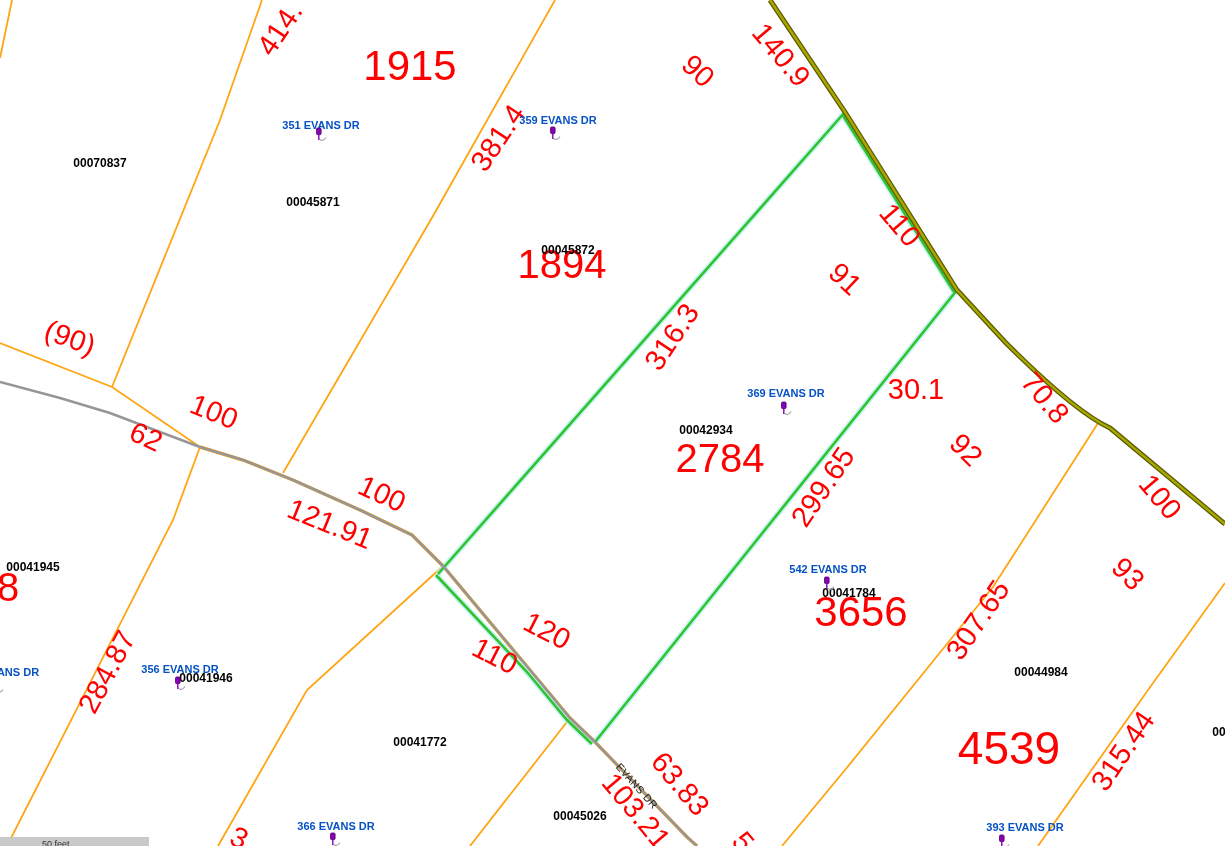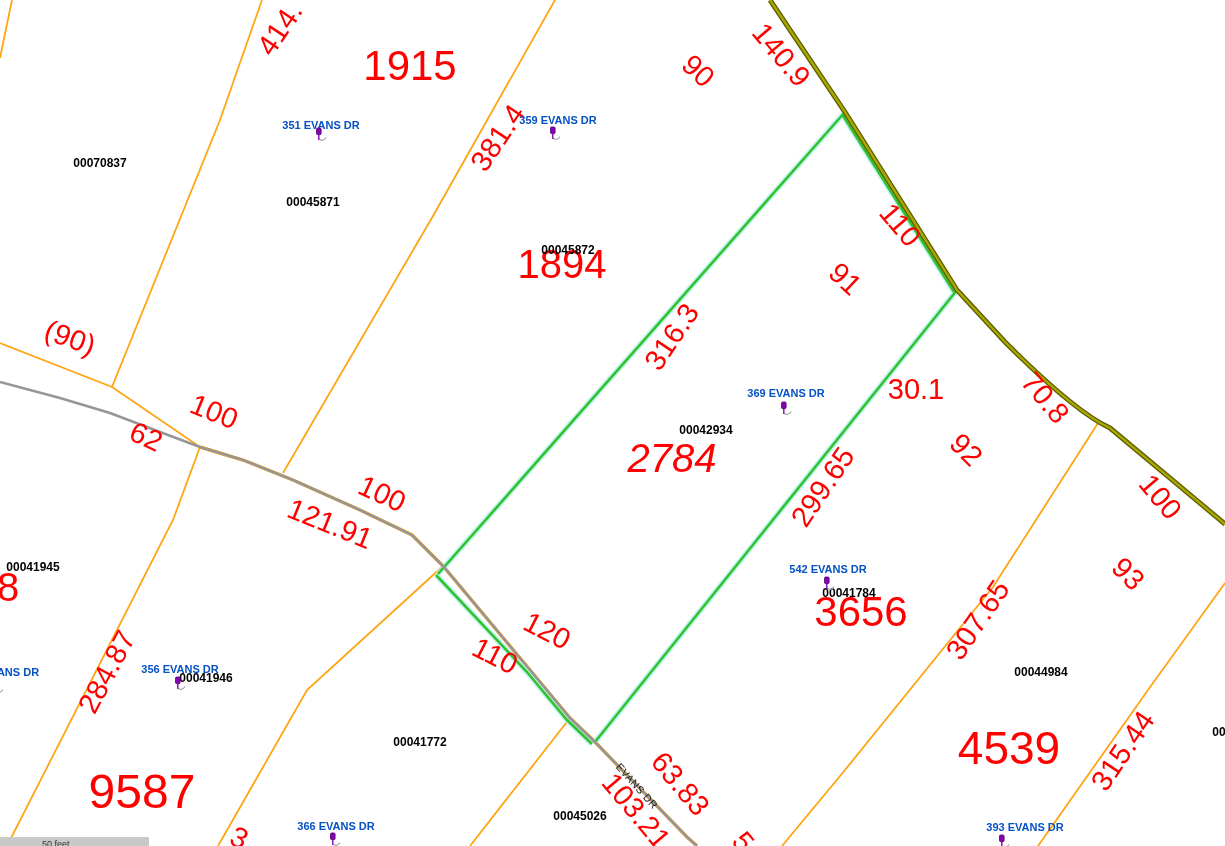--- a/index.html
+++ b/index.html
@@ -92,24 +92,23 @@
       <span class="lbl dim" style="left: 107px; top: 672px; transform: translate(-50%, -50%) rotate(-62deg);">284.87</span>
       <span class="lbl dim" style="left: 978px; top: 620px; transform: translate(-50%, -50%) rotate(-56deg);">307.65</span>
       <span class="lbl dim" style="left: 1128px; top: 574px; transform: translate(-50%, -50%) rotate(45deg);">93</span>
       <span class="lbl dim" style="left: 1123px; top: 751px; transform: translate(-50%, -50%) rotate(-56deg);">315.44</span>
       <span class="lbl dim" style="left: 680px; top: 784px; transform: translate(-50%, -50%) rotate(50deg);">63.83</span>
       <span class="lbl dim" style="left: 636px; top: 811px; transform: translate(-50%, -50%) rotate(50deg);">103.21</span>
       <span class="lbl dim" style="left: 239px; top: 838px; transform: translate(-50%, -50%) rotate(25deg);">3</span>
       <span class="lbl dim" style="left: 743px; top: 842px; transform: translate(-50%, -50%) rotate(50deg);">5</span>
       <span class="lbl lot" style="left: 410px; top: 66px; transform: translate(-50%, -50%); font-size: 42px;">1915</span>
       <span class="lbl lot" style="left: 562px; top: 264px; transform: translate(-50%, -50%); font-size: 40px;">1894</span>
-      <span class="lbl lot" style="left: 672px; top: 458px; transform: translate(-50%, -50%); font-size: 40px; font-style: italic;">2784</span>
+      <span class="lbl lot" style="left: 720px; top: 458px; transform: translate(-50%, -50%); font-size: 40px;">2784</span>
       <span class="lbl lot" style="left: 861px; top: 612px; transform: translate(-50%, -50%); font-size: 42px;">3656</span>
       <span class="lbl lot" style="left: 1009px; top: 748px; transform: translate(-50%, -50%); font-size: 46px;">4539</span>
-      <span class="lbl lot" style="left: 142px; top: 792px; transform: translate(-50%, -50%); font-size: 48px;">9587</span>
       <span class="lbl lot" style="left: 8px; top: 587px; transform: translate(-50%, -50%); font-size: 40px;">8</span>
       <span class="lbl pid" style="left: 100px; top: 163px; transform: translate(-50%, -50%);">00070837</span>
       <span class="lbl pid" style="left: 313px; top: 202px; transform: translate(-50%, -50%); text-align: right;">00045871</span>
       <span class="lbl pid" style="left: 568px; top: 250px; transform: translate(-50%, -50%);">00045872</span>
       <span class="lbl pid" style="left: 706px; top: 430px; transform: translate(-50%, -50%);">00042934</span>
       <span class="lbl pid" style="left: 849px; top: 593px; transform: translate(-50%, -50%);">00041784</span>
       <span class="lbl pid" style="left: 33px; top: 567px; transform: translate(-50%, -50%);">00041945</span>
       <span class="lbl pid" style="left: 206px; top: 678px; transform: translate(-50%, -50%);">00041946</span>
       <span class="lbl pid" style="left: 420px; top: 742px; transform: translate(-50%, -50%);">00041772</span>
       <span class="lbl pid" style="left: 580px; top: 816px; transform: translate(-50%, -50%);">00045026</span>

